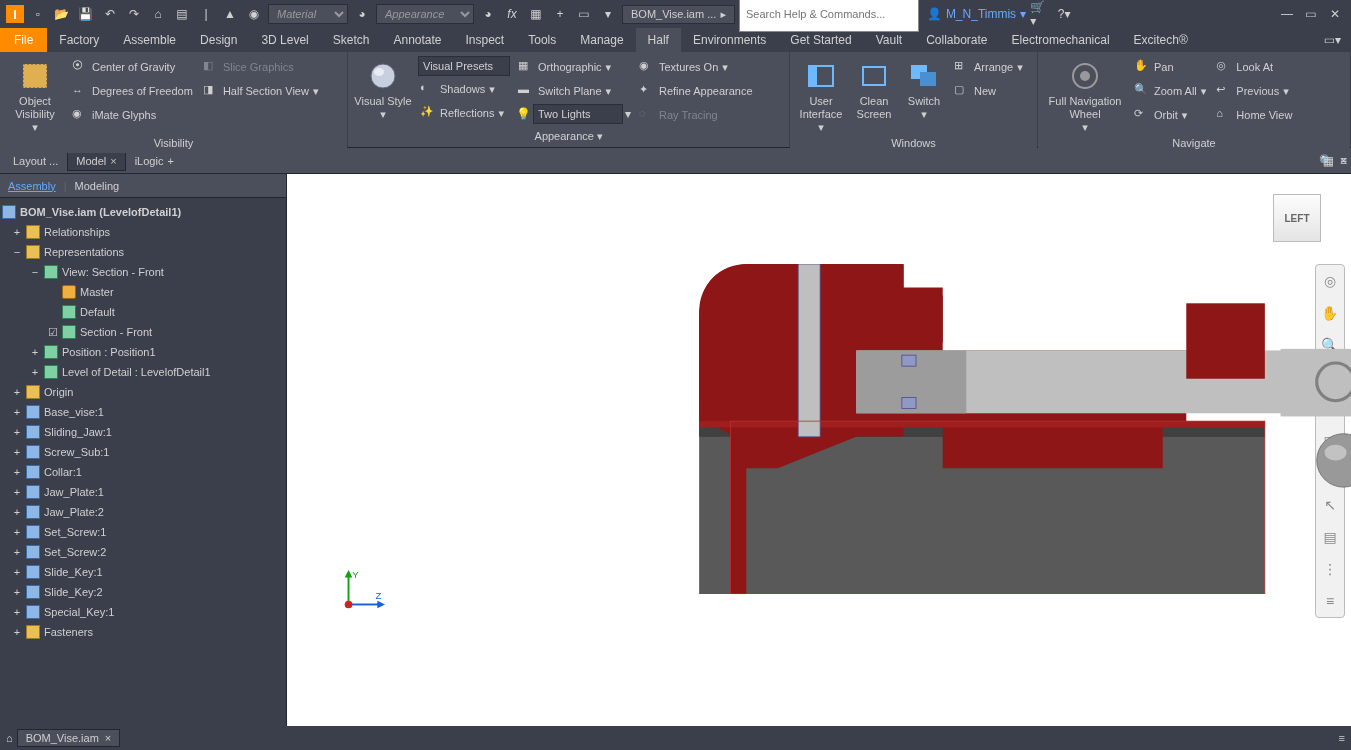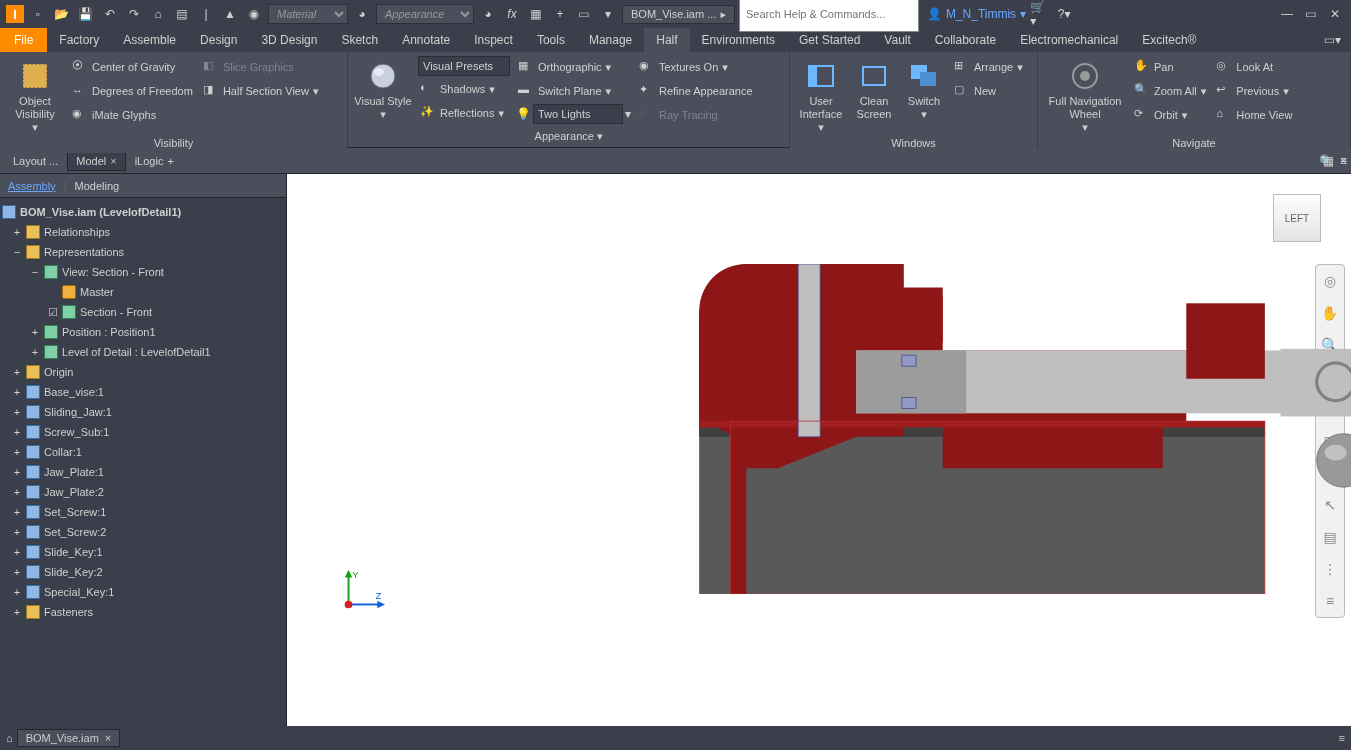--- a/index.html
+++ b/index.html
@@ -51,21 +51,21 @@
 .tnode { display: flex; align-items: center; height: 20px; font-size: 11px; gap: 4px; cursor: pointer; white-space: nowrap; }
 .tnode .exp { width: 10px; text-align: center; color: #d0d0d0; }
 .tnode .fico { width: 14px; height: 14px; display: inline-block; }
 .tnode.bold { font-weight: bold; }
 .folder { background: #e8c056; border: 1px solid #9f7a1f; }
 .partico { background: #8fb7e6; border: 1px solid #3a6aa4; }
 .repico { background: #7fd0a4; border: 1px solid #2f7f56; }
 .lockico { background: #f0b040; border: 1px solid #a06a10; border-radius: 2px; }
 
 .viewport { flex: 1; background: #fff; position: relative; overflow: hidden; }
-.view-cube { position: absolute; top: 20px; right: 30px; width: 48px; height: 48px; background: linear-gradient(#fdfdfd,#e4e4e4); border: 1px solid #bbb; display: flex; align-items: center; justify-content: center; font-size: 10px; color: #666; font-weight: normal; }
+.view-cube { position: absolute; top: 20px; right: 30px; width: 48px; height: 48px; background: linear-gradient(#fdfdfd,#e4e4e4); border: 1px solid #bbb; display: flex; align-items: center; justify-content: center; font-size: 10px; color: #666; font-weight: bold; }
 .triad { position: absolute; left: 50px; bottom: 110px; width: 48px; height: 48px; }
 .navbar { position: absolute; right: 6px; top: 90px; width: 30px; background: rgba(240,240,240,0.9); border: 1px solid #bbb; border-radius: 4px; }
 .navbar div { height: 32px; display: flex; align-items: center; justify-content: center; color: #888; font-size: 14px; }
 
 
 .figure { position: absolute; left: 390px; top: 90px; width: 720px; height: 330px; }
 
 
 .doctabs { height: 24px; background: #3a3f4b; display: flex; align-items: center; padding: 0 6px; font-size: 11px; gap: 4px; position: relative; }
 .doctab { background: #4a4f5b; border: 1px solid #23262e; padding: 2px 8px; display: flex; align-items: flex-start; gap: 6px; }
@@ -114,21 +114,21 @@
   <span class="qat-btn">—</span>
   <span class="qat-btn">▭</span>
   <span class="qat-btn">✕</span>
 </div>
 
 <div class="menubar">
   <div class="file-tab">File</div>
   <div class="menu-tab">Factory</div>
   <div class="menu-tab">Assemble</div>
   <div class="menu-tab">Design</div>
-  <div class="menu-tab">3D Design</div>
+  <div class="menu-tab">3D Level</div>
   <div class="menu-tab">Sketch</div>
   <div class="menu-tab">Annotate</div>
   <div class="menu-tab">Inspect</div>
   <div class="menu-tab">Tools</div>
   <div class="menu-tab">Manage</div>
   <div class="menu-tab active">Half</div>
   <div class="menu-tab">Environments</div>
   <div class="menu-tab">Get Started</div>
   <div class="menu-tab">Vault</div>
   <div class="menu-tab">Collaborate</div>
@@ -378,20 +378,25 @@
         </div>
       <div class="tnode" style="padding-left:28px">
           <span class="exp">−</span>
           <span class="fico repico"></span>
           <span>View: Section - Front</span>
         </div>
       <div class="tnode" style="padding-left:46px">
           <span class="exp"></span>
           <span class="fico lockico"></span>
           <span>Master</span>
+        </div>
+      <div class="tnode" style="padding-left:46px">
+          <span class="exp"></span>
+          <span class="fico repico"></span>
+          <span>Default</span>
         </div>
       <div class="tnode" style="padding-left:46px">
           <span class="exp">☑</span>
           <span class="fico repico"></span>
           <span>Section - Front</span>
         </div>
       <div class="tnode" style="padding-left:28px">
           <span class="exp">+</span>
           <span class="fico repico"></span>
           <span>Position : Position1</span>

